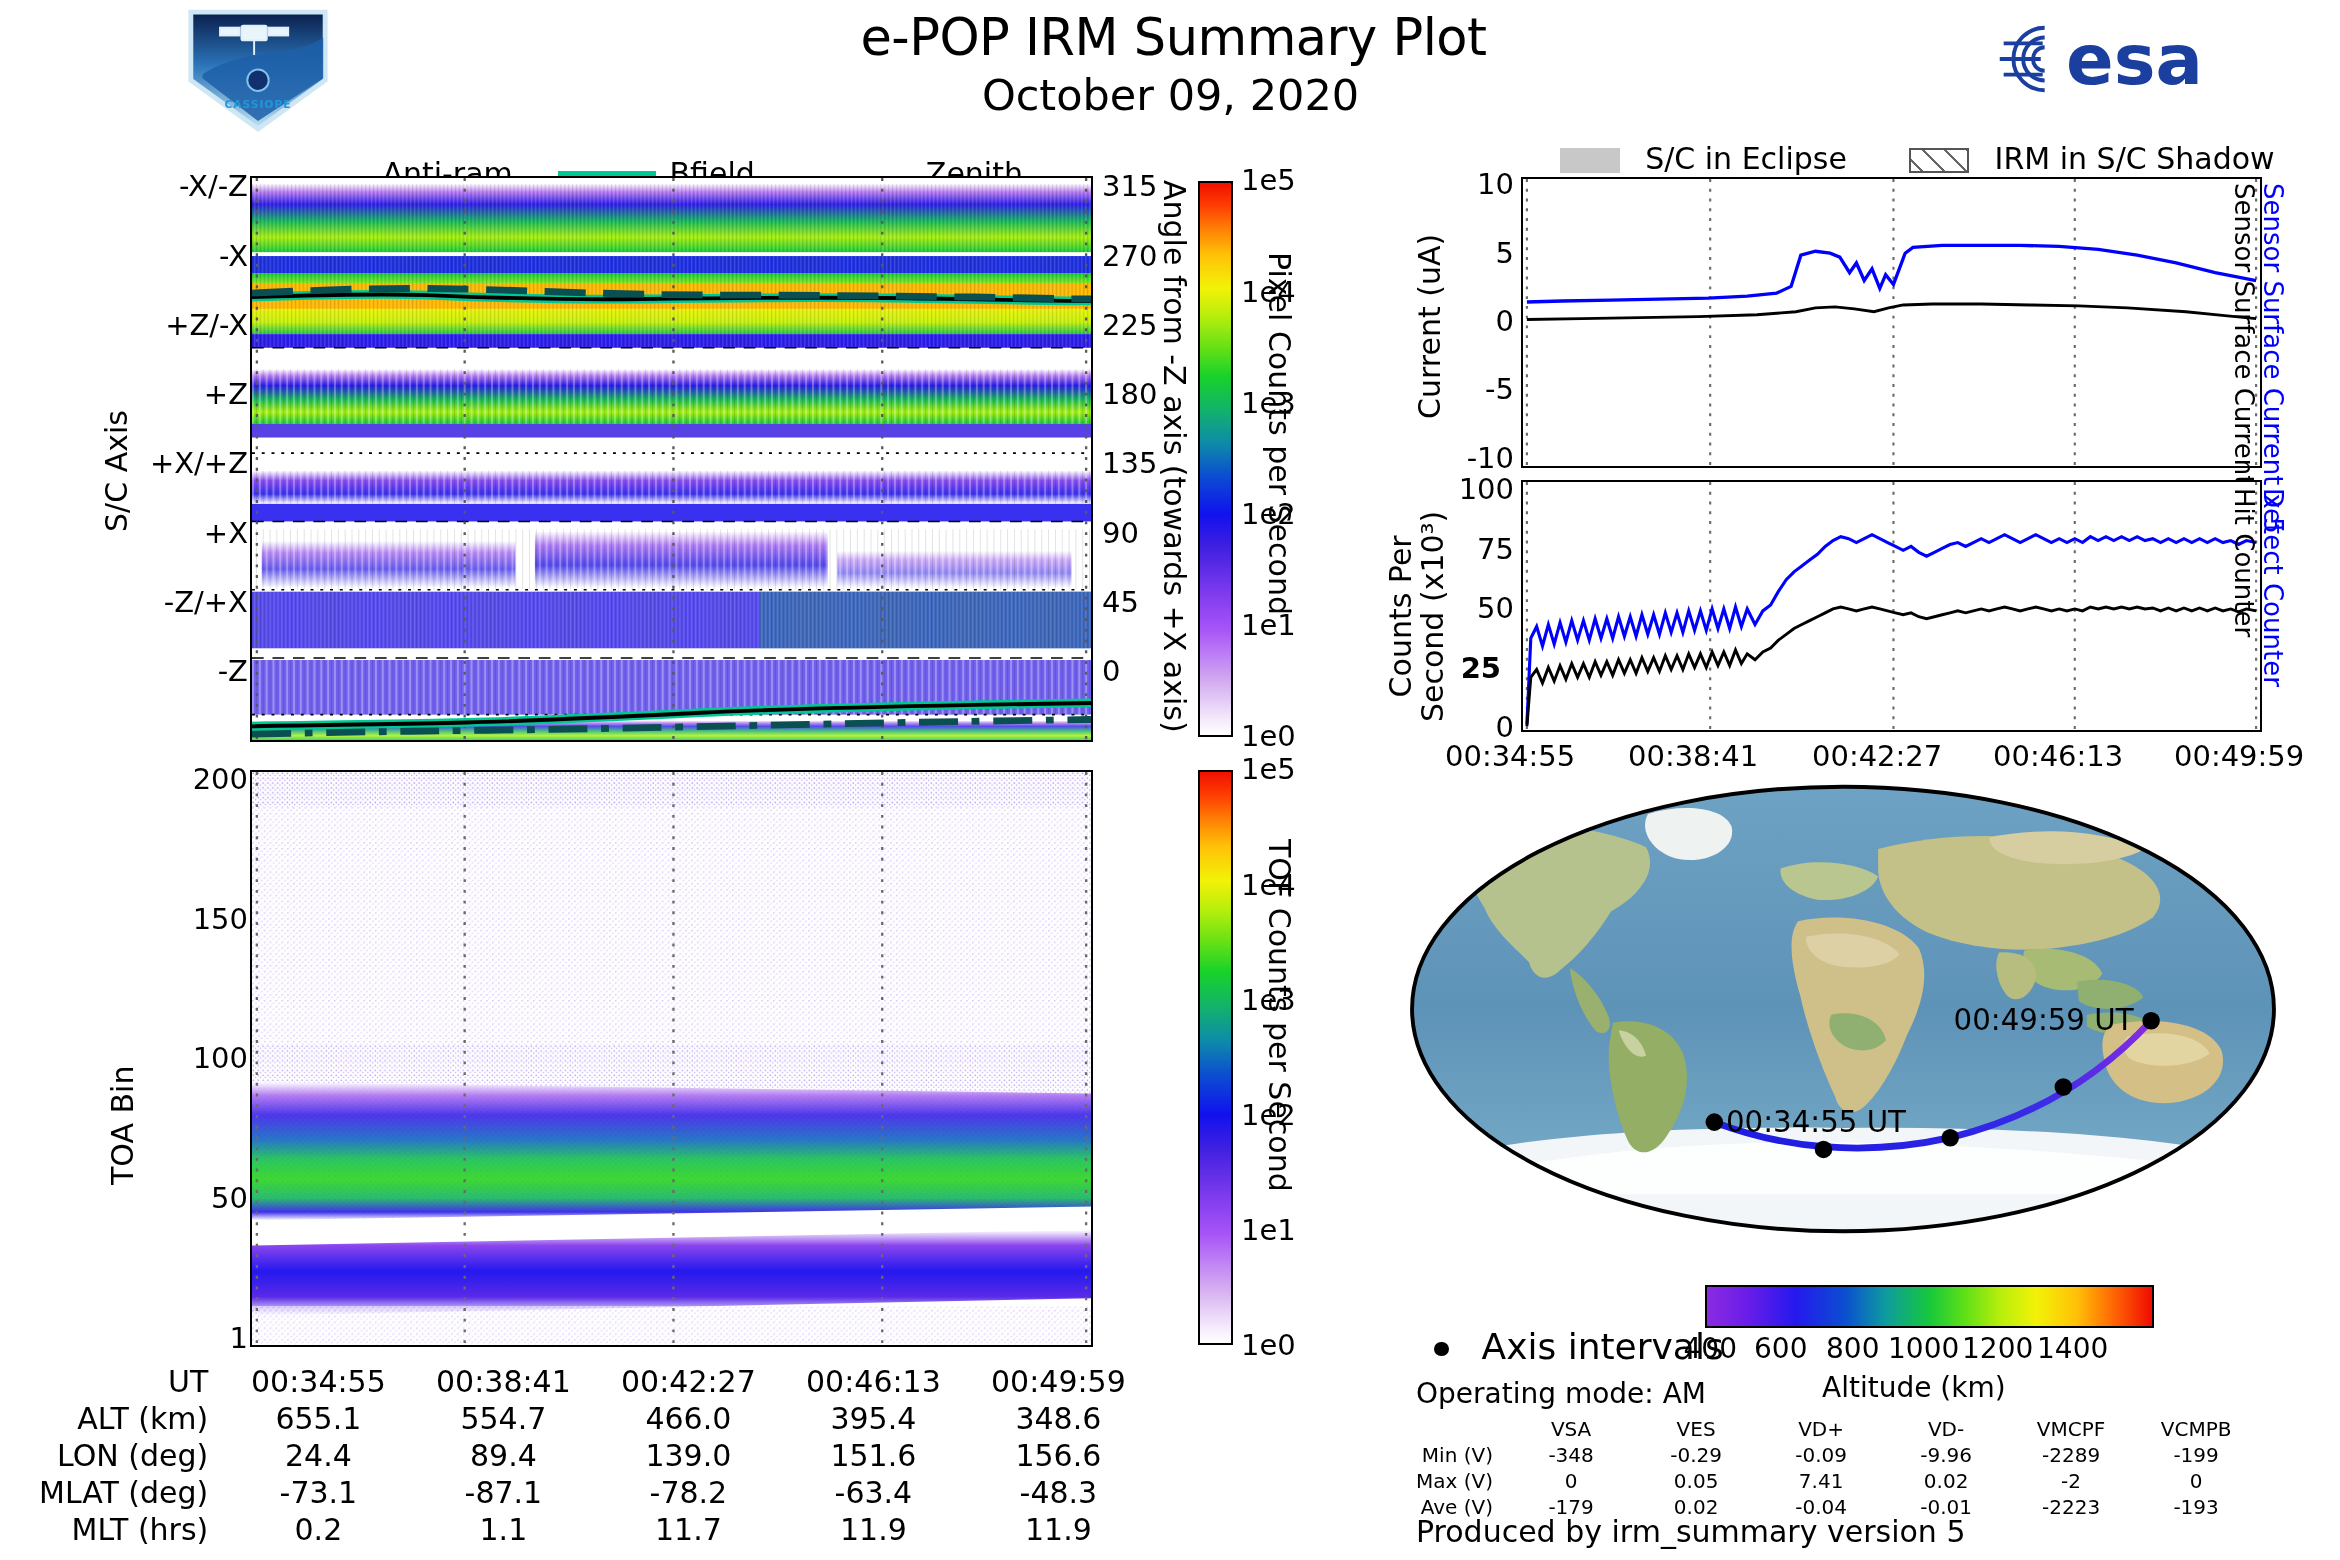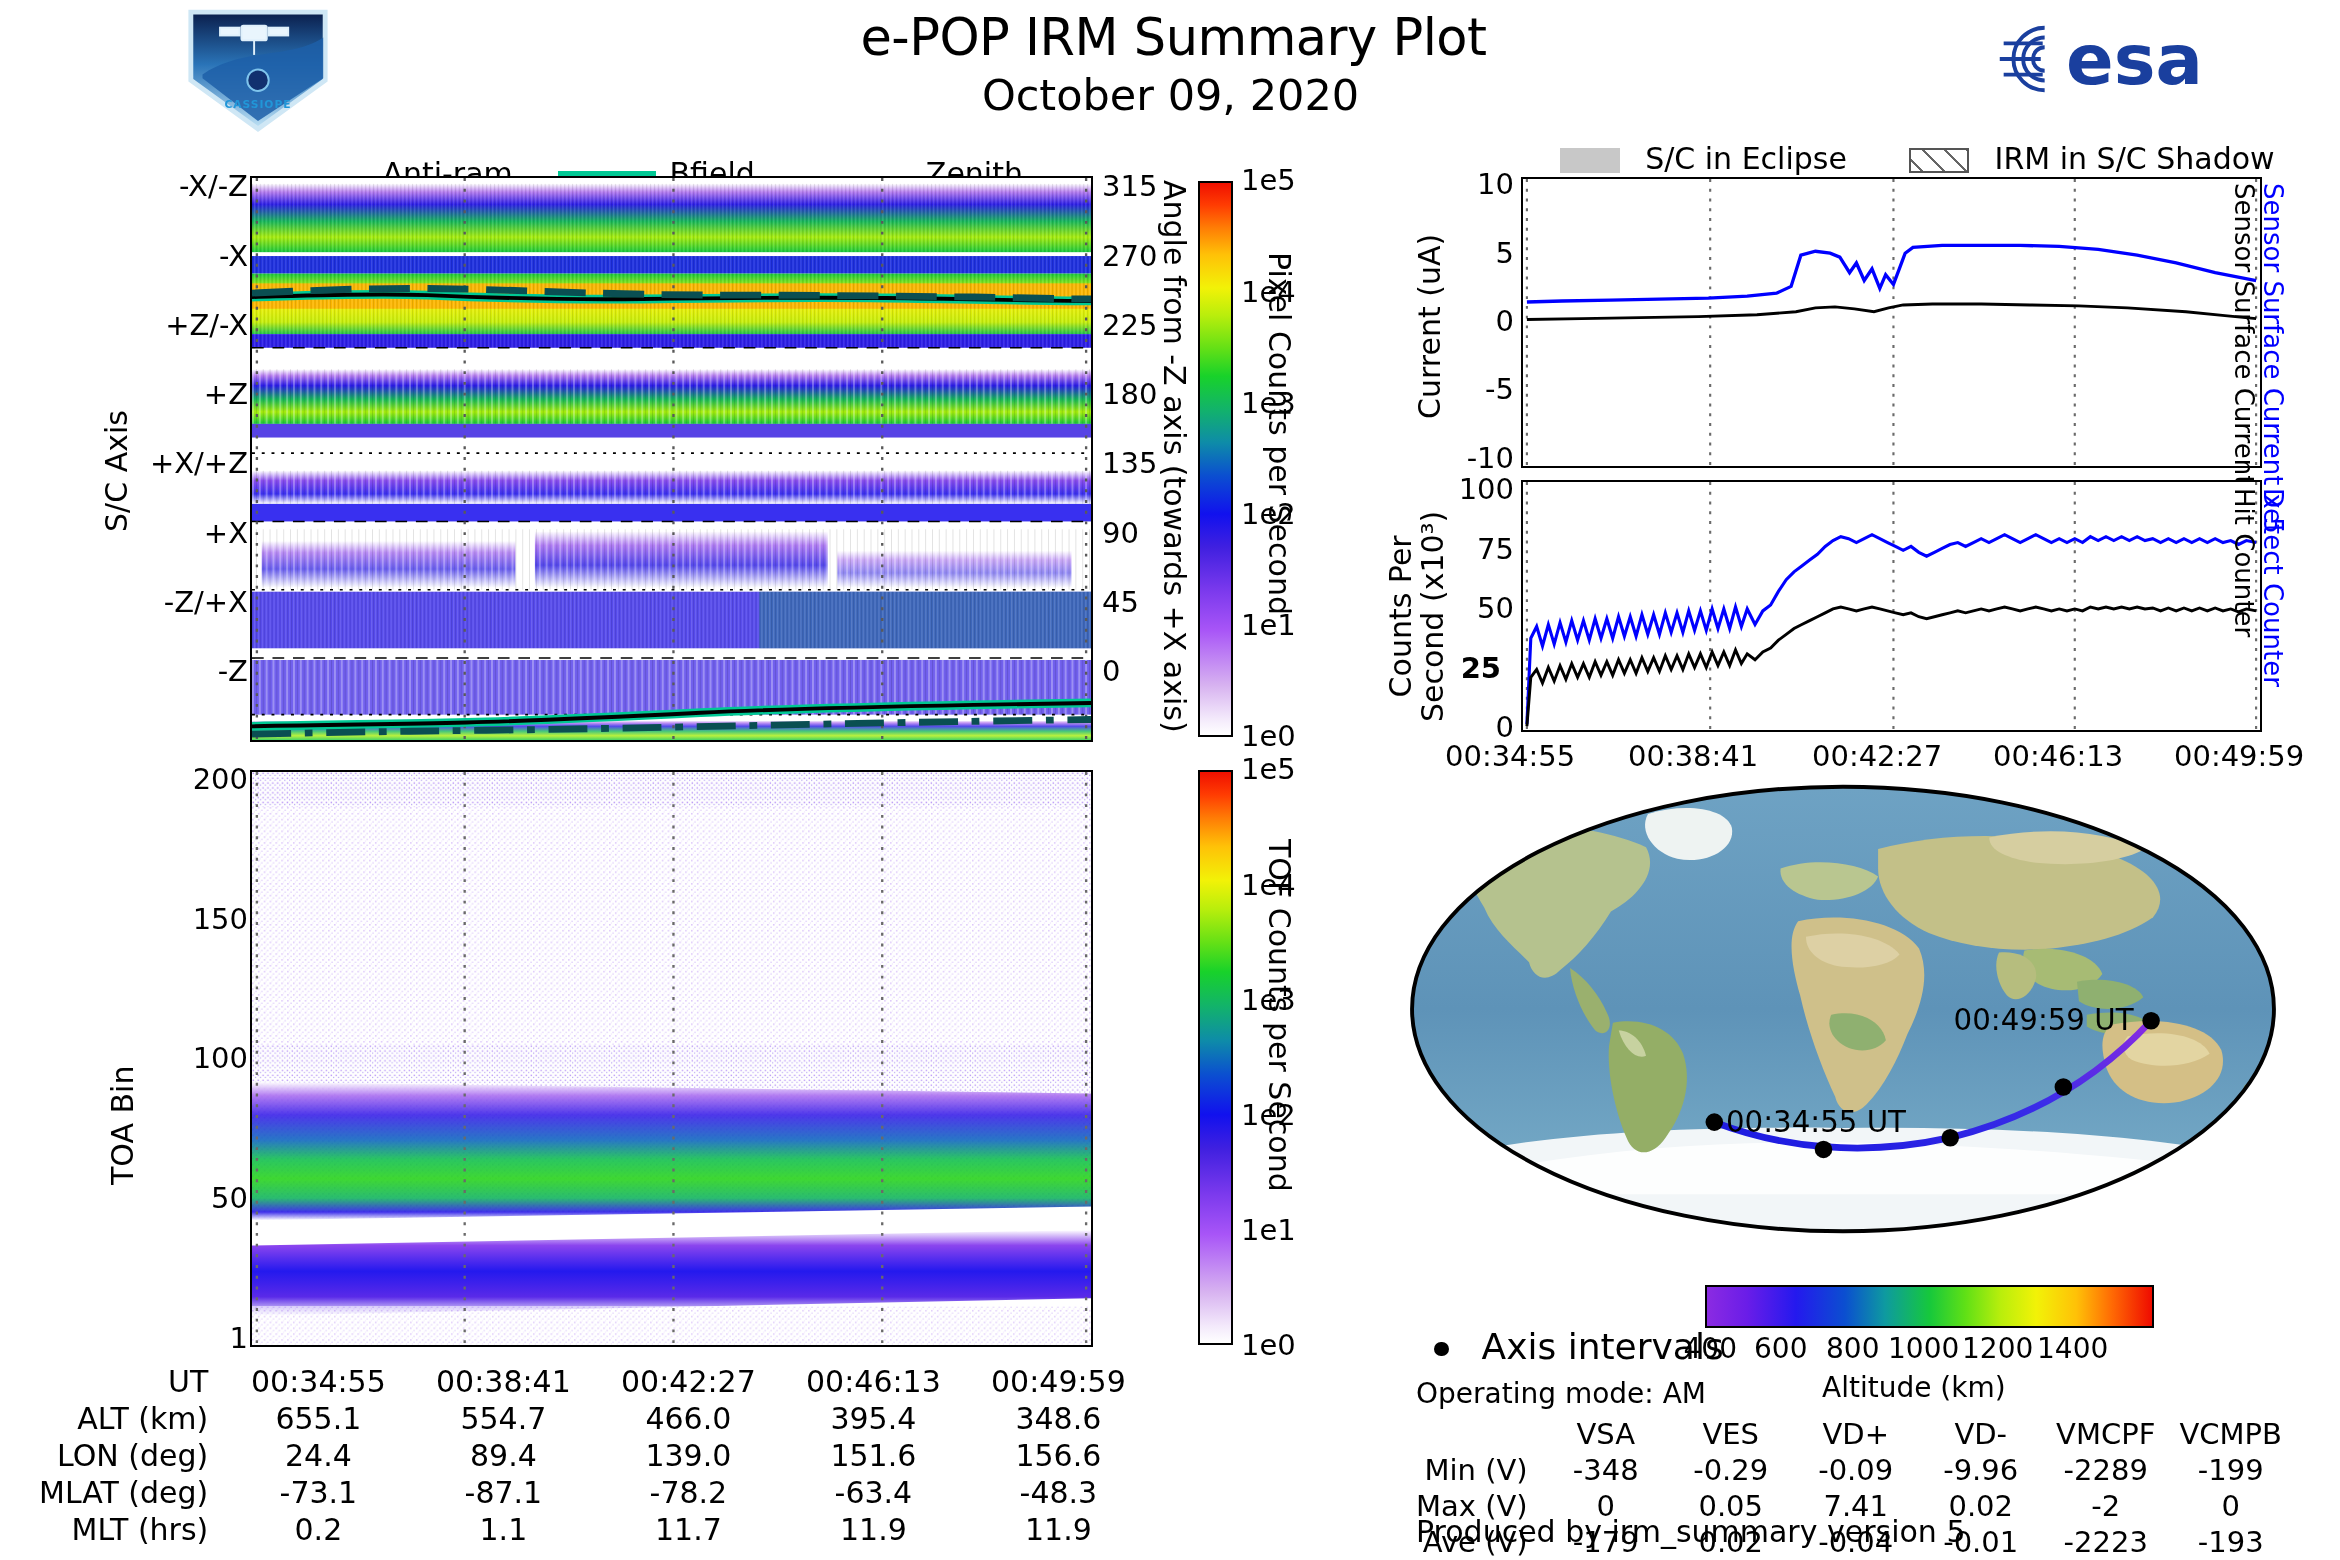--- a/index.html
+++ b/index.html
@@ -42,21 +42,21 @@
   .cbar-h{border:2px solid #000;box-sizing:border-box;
         background:linear-gradient(to right,#8b2be2 0%,#6a1de8 9%,#2419ee 20%,#0b4fd0 31%,
         #0e9aa0 40%,#16c83c 50%,#5fe016 58%,#b9ee0c 66%,#f2f207 74%,#ffc107 83%,#ff6a04 91%,#ef0b00 100%);}
 
   
   .dtable{font-size:30px;border-collapse:collapse;}
   .dtable td{padding:1px 0;white-space:nowrap;}
   .rowhdr{text-align:right;padding-right:17.6px!important;}
   .cellc{text-align:center;width:185px;}
 
-  .vtable{font-size:29px;border-collapse:collapse;}
+  .vtable{font-size:20px;border-collapse:collapse;}
   .vtable td{padding:1px 0;white-space:nowrap;}
   .vhdr{text-align:right;padding-right:15.6px!important;}
   .vc{text-align:center;width:125px;}
 
   .small{font-size:28px;}
   .dot{display:inline-block;width:14.6px;height:14.6px;border-radius:50%;background:#000;vertical-align:middle;}
 
   .swatch-gray{display:inline-block;width:60px;height:25px;background:#c8c8c8;vertical-align:middle;}
   .swatch-hatch{display:inline-block;width:60px;height:25px;border:2px solid #555;box-sizing:border-box;vertical-align:middle;
      background:repeating-linear-gradient(45deg,#fff 0 6.8px,#666 6.8px 8.8px,#fff 8.8px 15.6px);}

